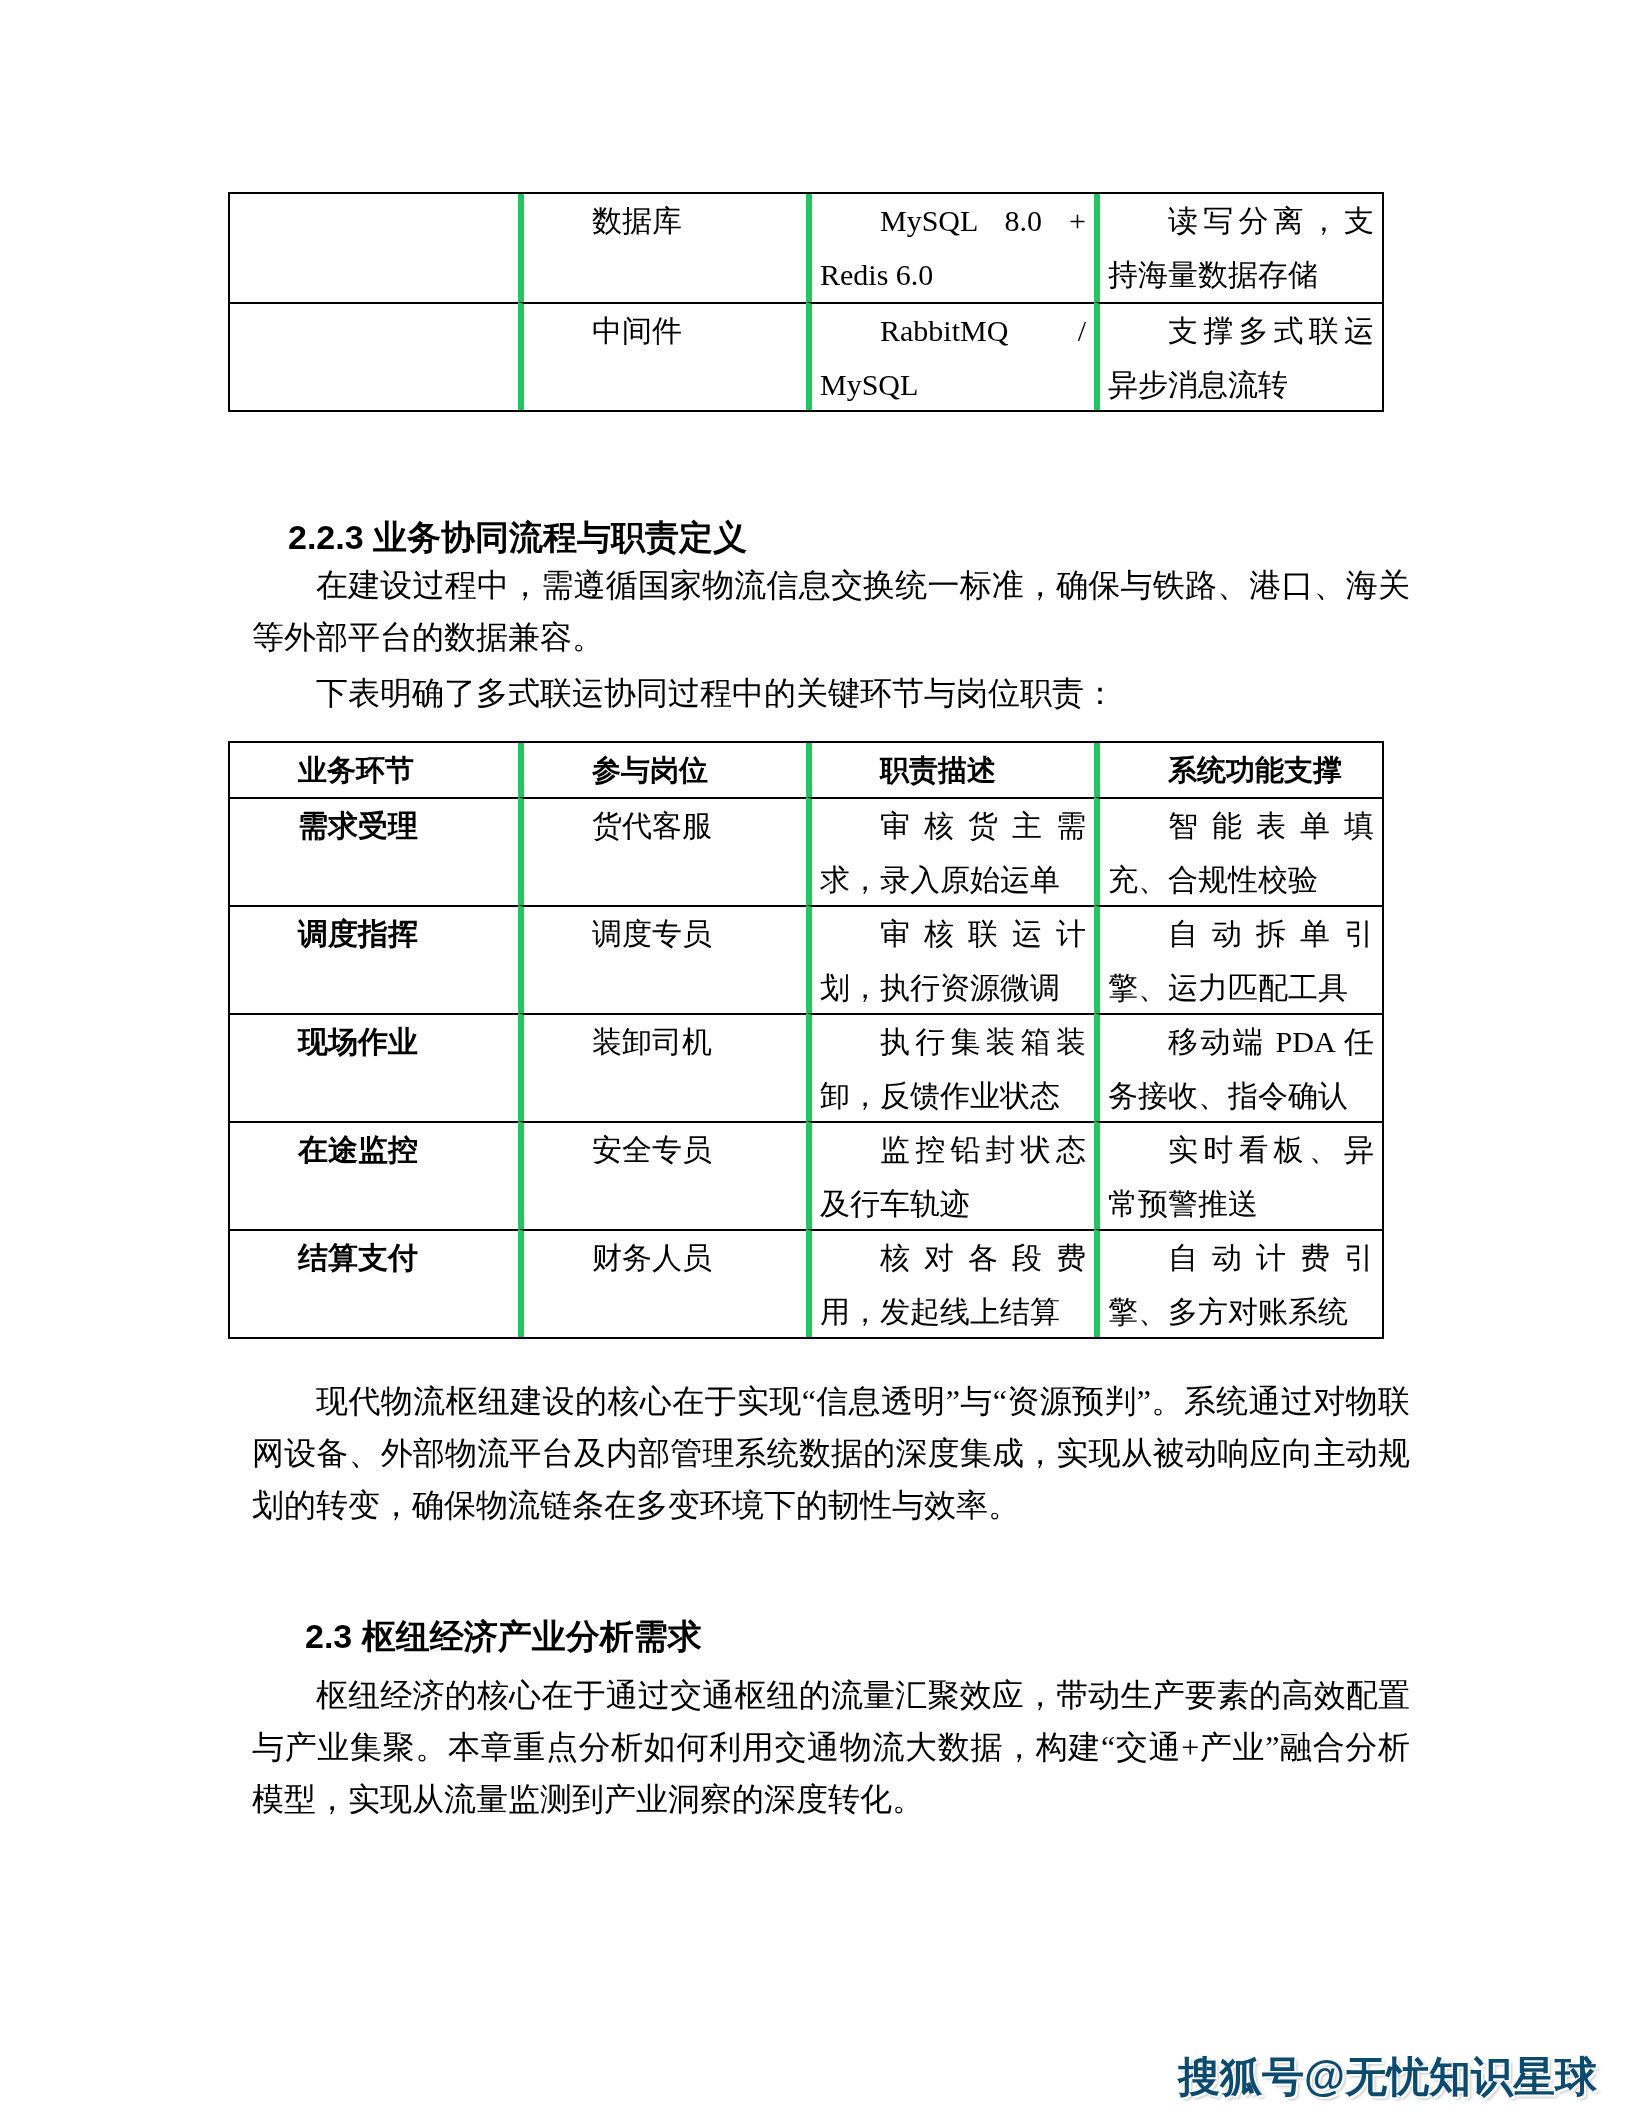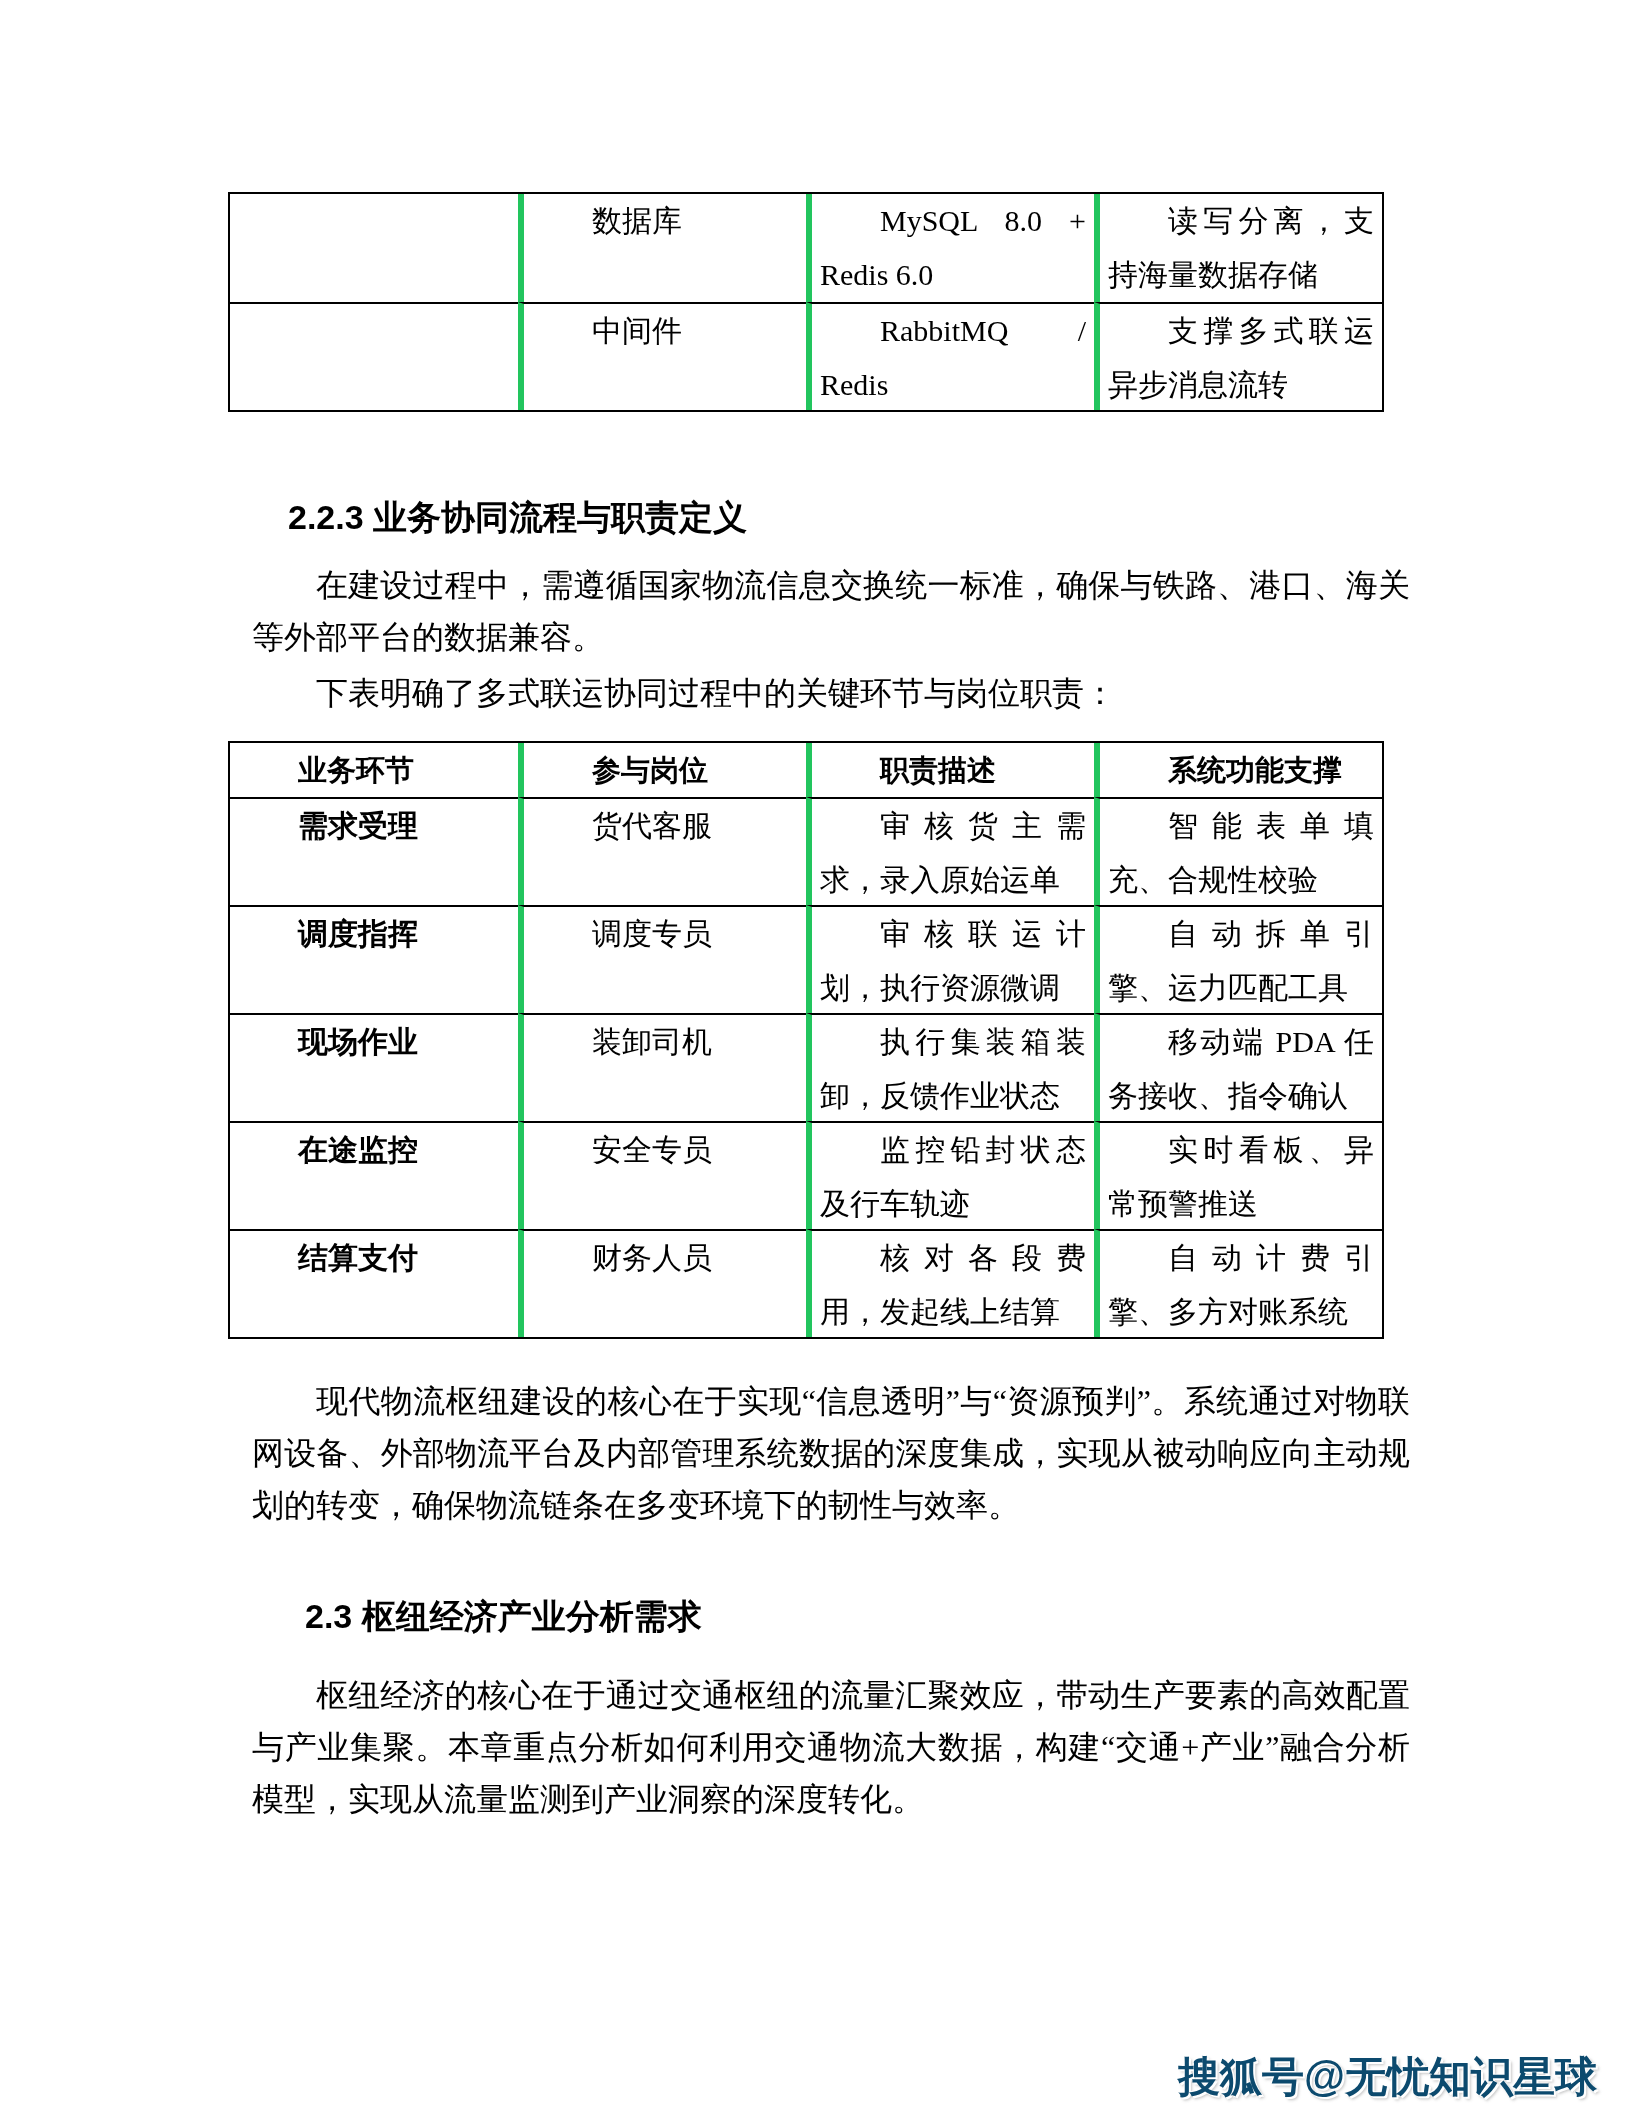--- a/index.html
+++ b/index.html
@@ -38,21 +38,21 @@
   .cell .ln.rest{text-align:left;text-indent:0;}
   .cell.bold{font-weight:bold;}
   .cell.hdr{font-weight:bold;font-size:29px;}
   .h108{height:108px;}
   .h54{height:54px;}
   
   .sec-heading{
     position:absolute;
     font-family:"Liberation Sans","DejaVu Sans",sans-serif;
     font-weight:bold;font-size:34px;line-height:40px;
-    color:#000;white-space:nowrap;
+    color:#000;white-space:nowrap;margin-top:20px;
   }
   .para{
     position:absolute;left:236px;width:1158px;
     font-size:32px;line-height:52px;
     text-align:justify;
     text-justify:inter-character;
     color:#000;
   }
   .para.indent{text-indent:64px;margin-left:16px;}
   
@@ -86,21 +86,21 @@
   </div>
 
   <div class="cell h108 r-border">
     <div class="ln first"></div>
   </div>
   <div class="cell h108 c-border r-border">
     <div class="ln first">中间件</div>
   </div>
   <div class="cell h108 c-border r-border">
     <div class="ln first spread">RabbitMQ /</div>
-    <div class="ln rest">Redis</div>
+    <div class="ln rest">MySQL</div>
   </div>
   <div class="cell h108 c-border r-border">
     <div class="ln first spread">支撑多式联运</div>
     <div class="ln rest">异步消息流转</div>
   </div>
 </div>
 
 <div class="sec-heading" style="left:288px;top:497px;">2.2.3 业务协同流程与职责定义</div>
 
 <div class="para indent" style="top:559px;">在建设过程中，需遵循国家物流信息交换统一标准，确保与铁路、港口、海关等外部平台的数据兼容。</div>

